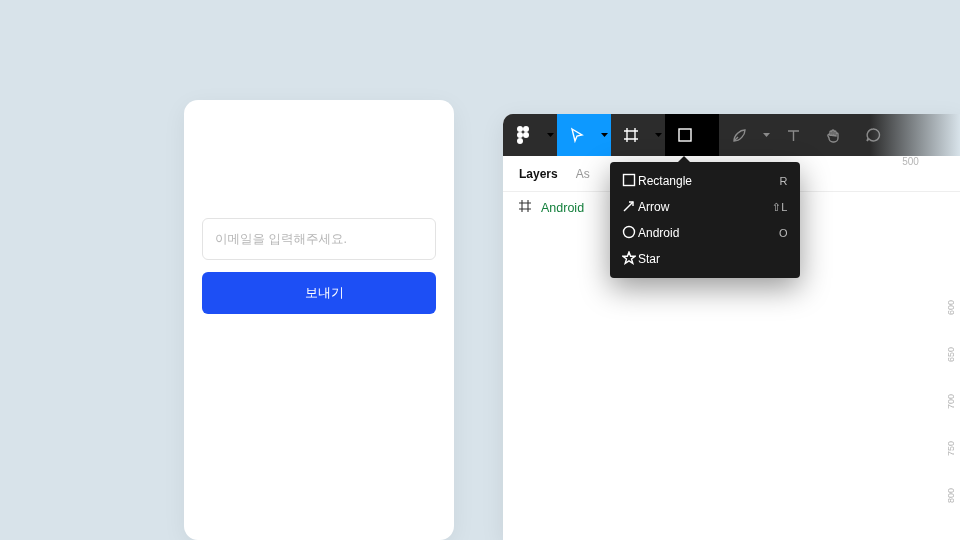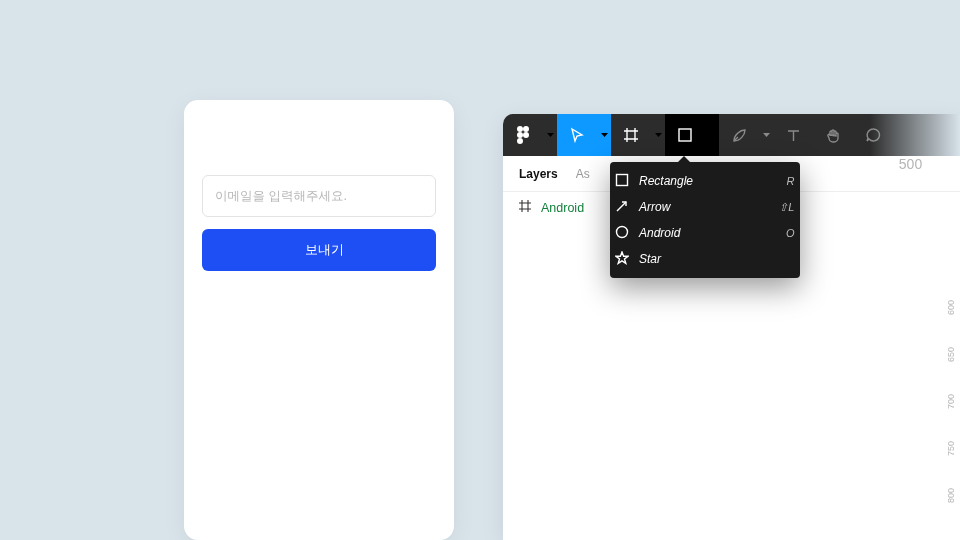--- a/index.html
+++ b/index.html
@@ -9,21 +9,21 @@
   .phone-card {
     position: absolute;
     left: 184px; top: 100px;
     width: 270px; height: 440px;
     background: #fff;
     border-radius: 14px;
     box-shadow: 0 6px 24px rgba(0,0,0,0.06);
     padding: 20px 18px;
   }
   .email-input {
-    margin-top: 55px;
+    margin-top: 98px;
     width: 100%;
     height: 42px;
     border: 1px solid #e3e3e3;
     border-radius: 6px;
     padding: 0 12px;
     font-size: 12.5px;
     color: #333;
     background: #fff;
   }
   .email-input::placeholder { color: #b6b6b6; }
@@ -119,37 +119,36 @@
     position: absolute;
     top: -6px; left: 68px;
     border-left: 6px solid transparent;
     border-right: 6px solid transparent;
     border-bottom: 6px solid #1b1b1b;
   }
   .dd-item {
     display: flex;
     align-items: center;
     height: 26px;
-    padding: 0 5px;
+    padding: 0 12px;
     font-size: 12px;
     cursor: pointer;
-    gap: 10px;
-    font-style: italic;
+    gap: 2px;
   }
   .dd-label { flex: 1; }
   .dd-short { color: #bbb; font-size: 11px; letter-spacing: 0.5px; }
 
   
   .ruler-top {
     position: absolute;
     top: 42px; left: 290px;
     height: 22px;
     display: flex;
     color: #b5b5b5;
-    font-size: 14px;
+    font-size: 10px;
   }
   .ruler-top span { width: 47px; text-align: center; }
   .ruler-right {
     position: absolute;
     right: 4px; top: 170px;
     display: flex;
     flex-direction: column;
     color: #b5b5b5;
     font-size: 9px;
   }

